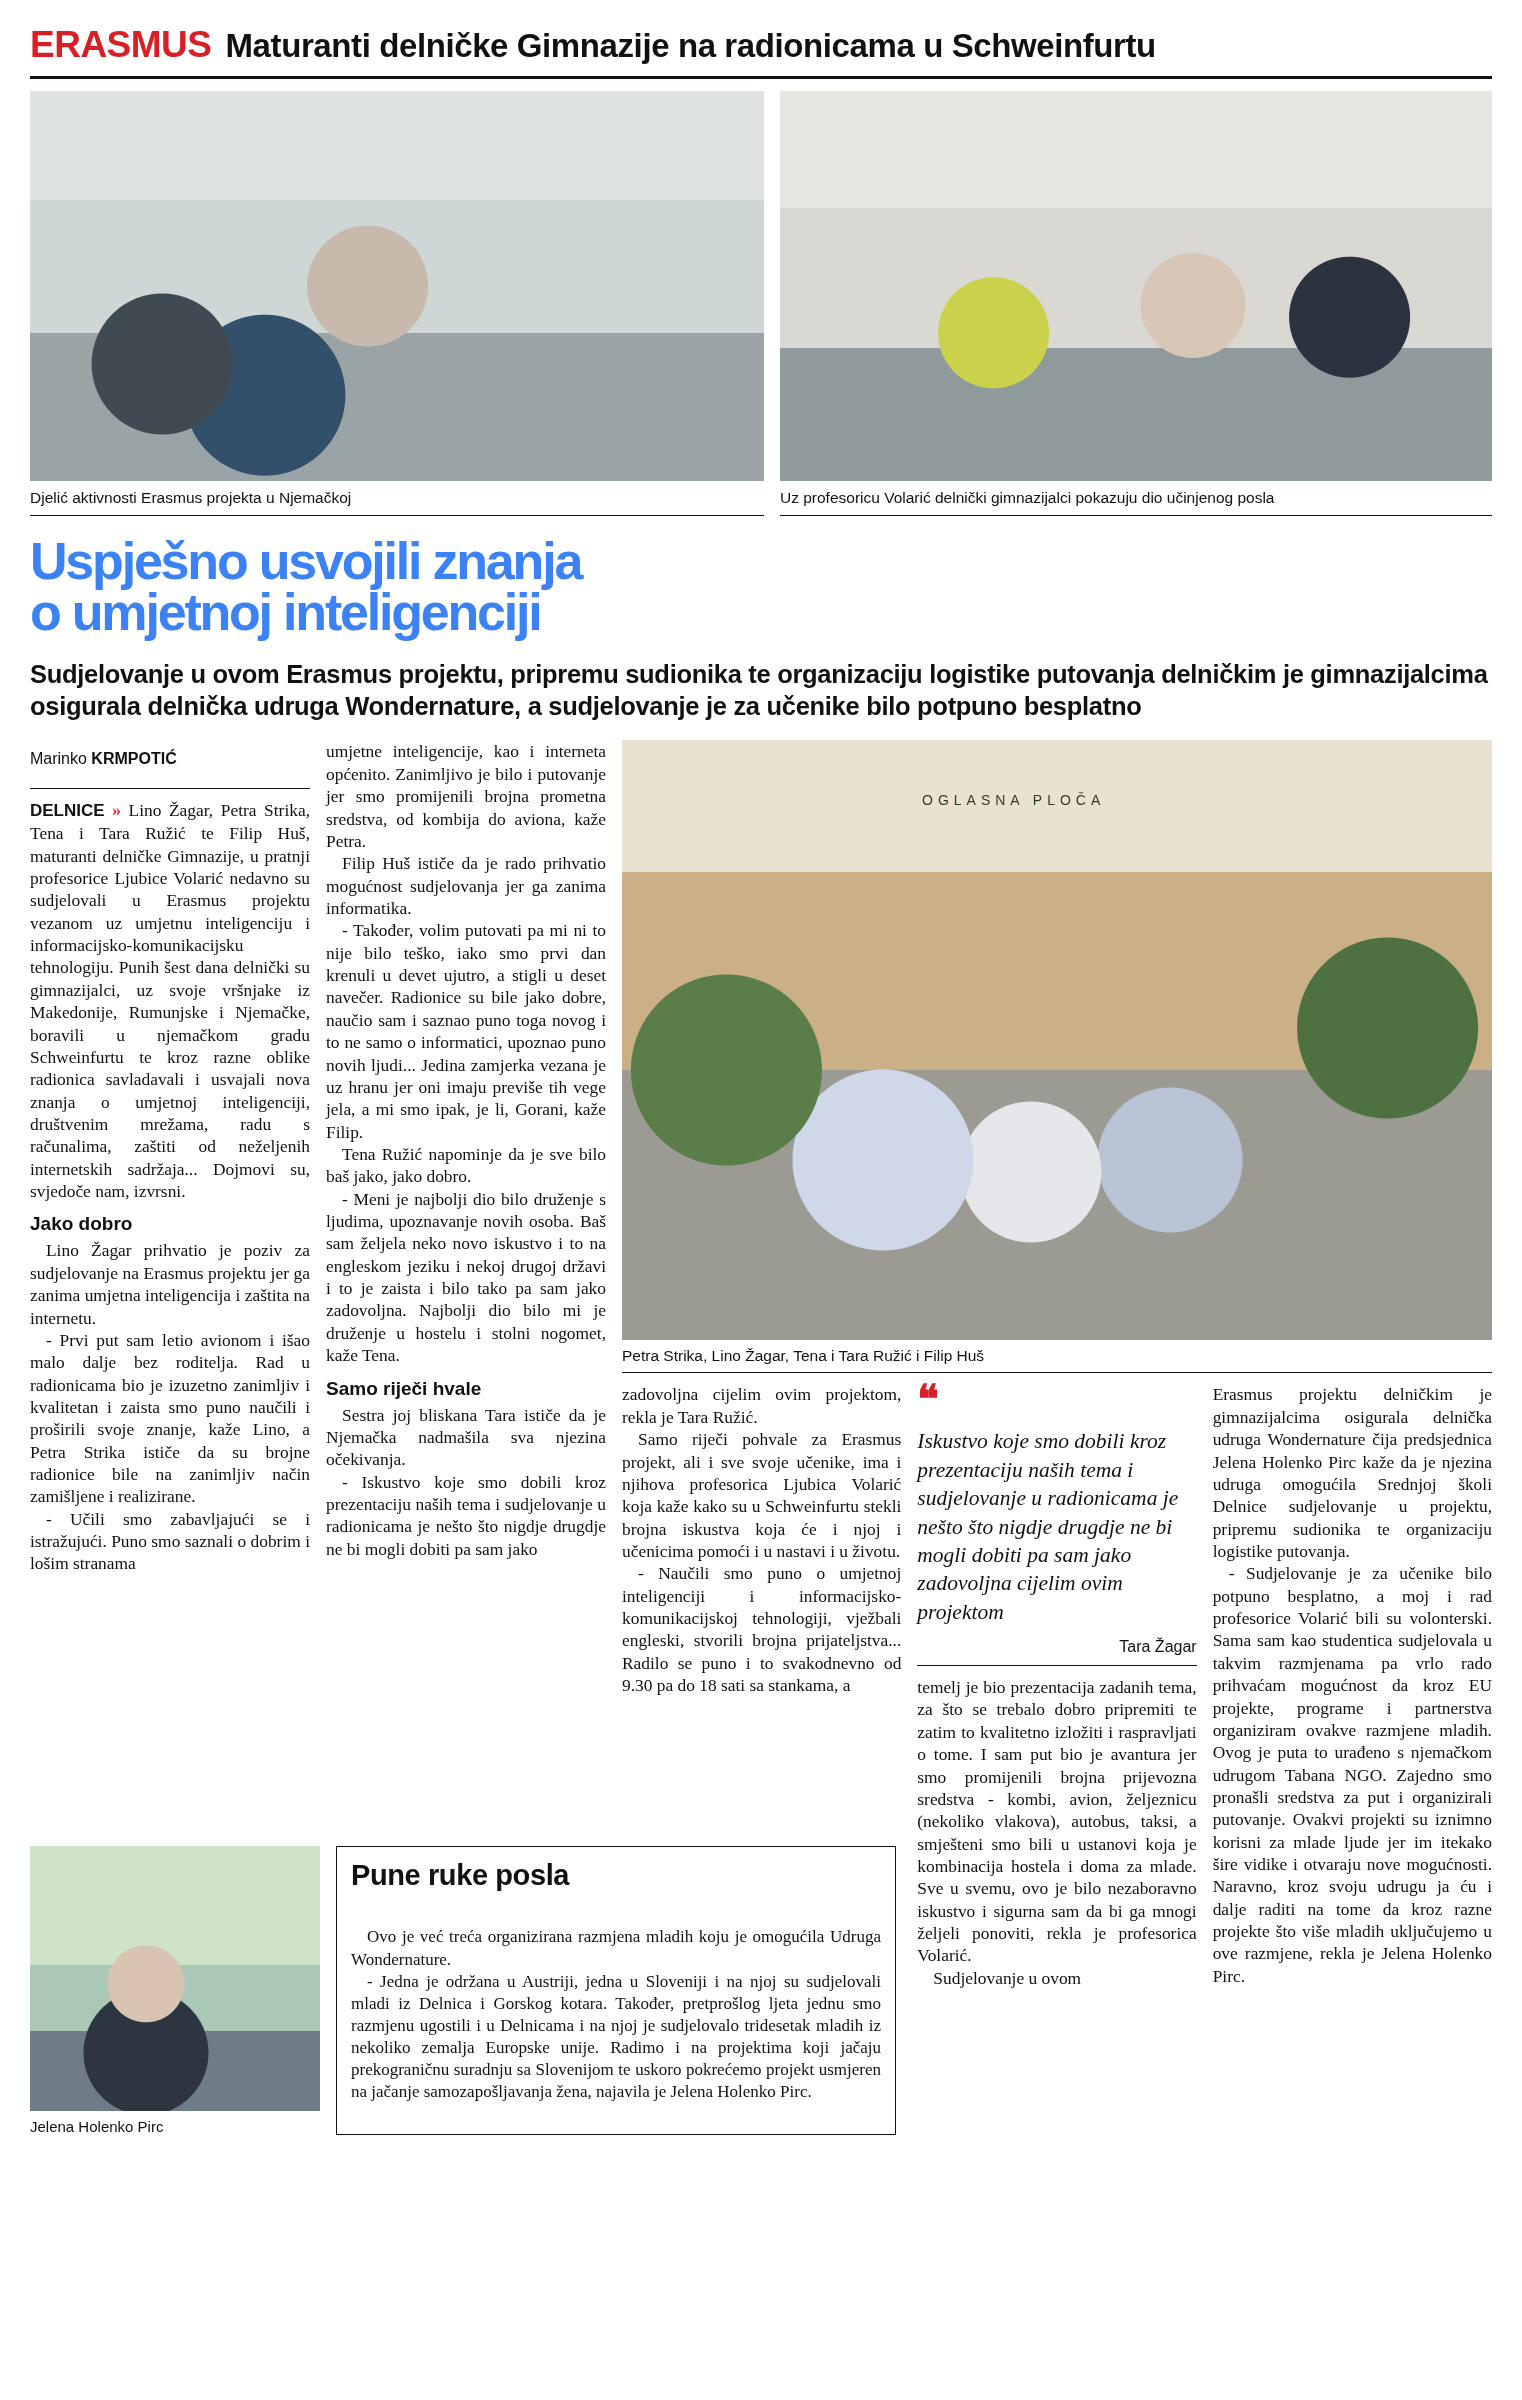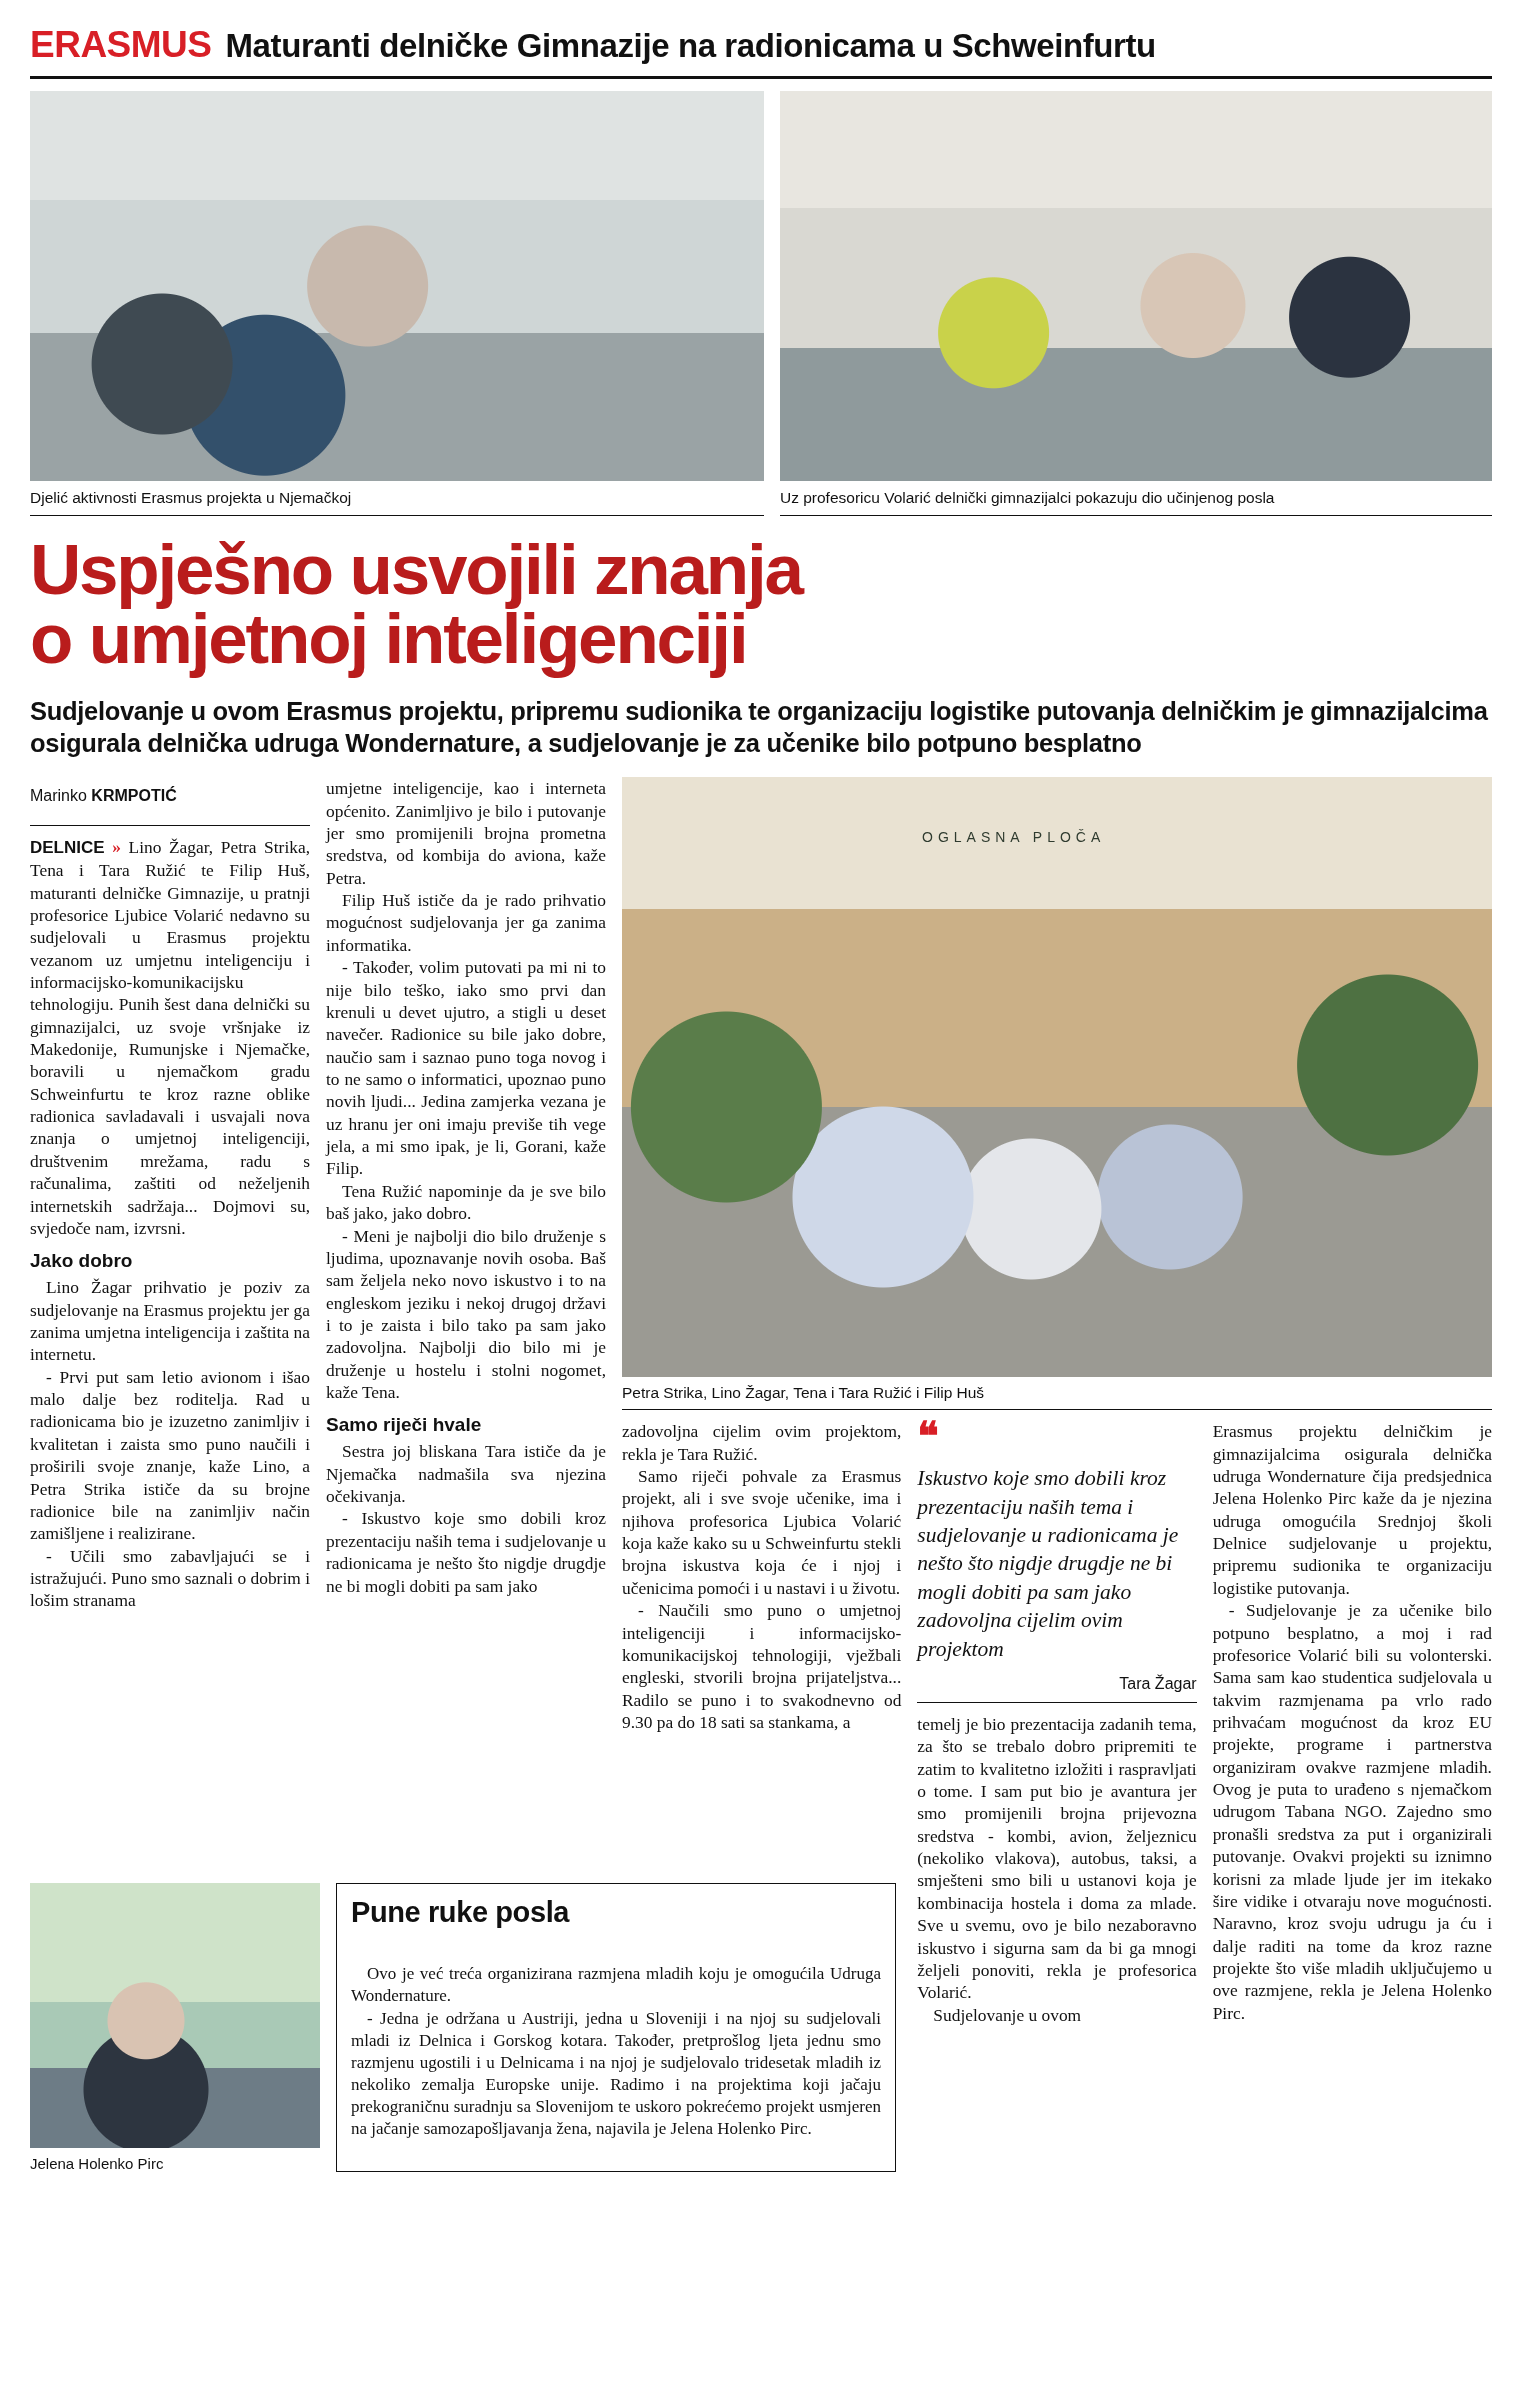--- a/index.html
+++ b/index.html
@@ -40,22 +40,22 @@
   }
   .caption {
     font-family:"Liberation Sans", sans-serif; font-size:15.5px; padding-top:7px; color:#111;
     border-top:0; line-height:1.25;
   }
   .caption-rule { border-bottom:1px solid #111; margin-top:8px; }
 
   
   h1.headline {
     font-family:"Liberation Sans", sans-serif; font-weight:bold;
-    font-size:71px; line-height:0.97; letter-spacing:-2.2px;
-    margin:20px 0 0 0; color:#b91c1c;
+    font-size:52px; line-height:0.97; letter-spacing:-2.2px;
+    margin:20px 0 0 0; color:#3b82f6;
   }
   .standfirst {
     font-family:"Liberation Sans", sans-serif; font-weight:bold; font-size:25.5px; line-height:1.24;
     margin-top:22px; letter-spacing:-0.3px;
   }
 
   
   .body-area { margin-top:18px; position:relative; }
 
   .cols { display:flex; gap:16px; }

